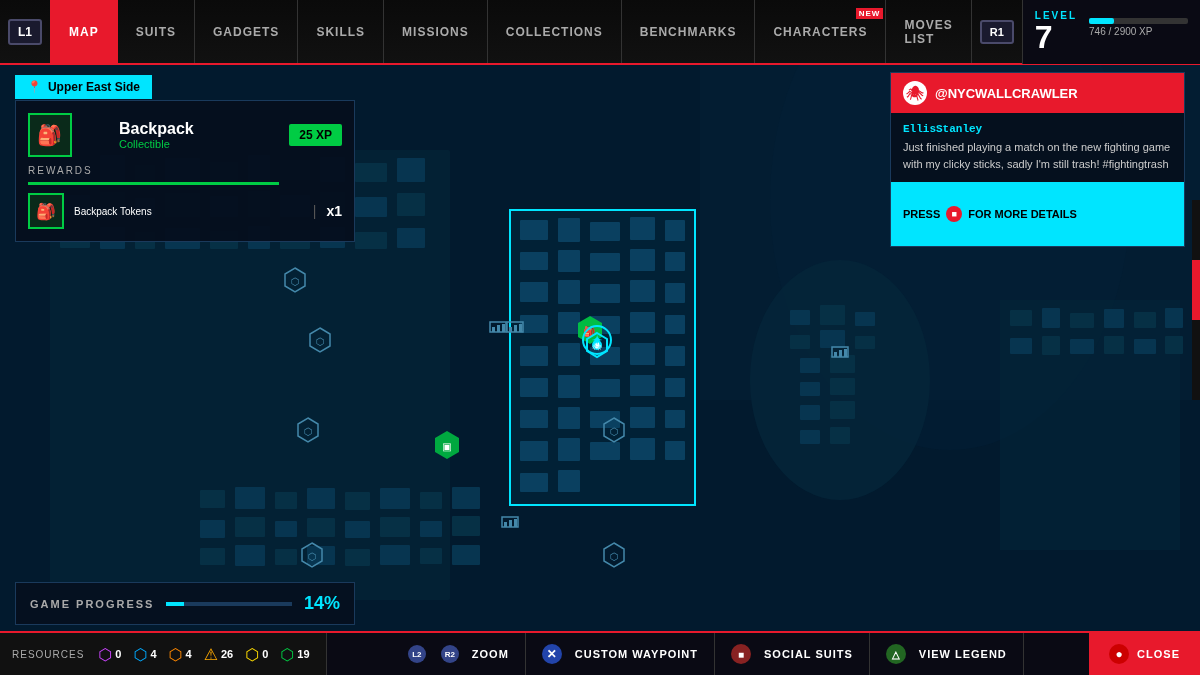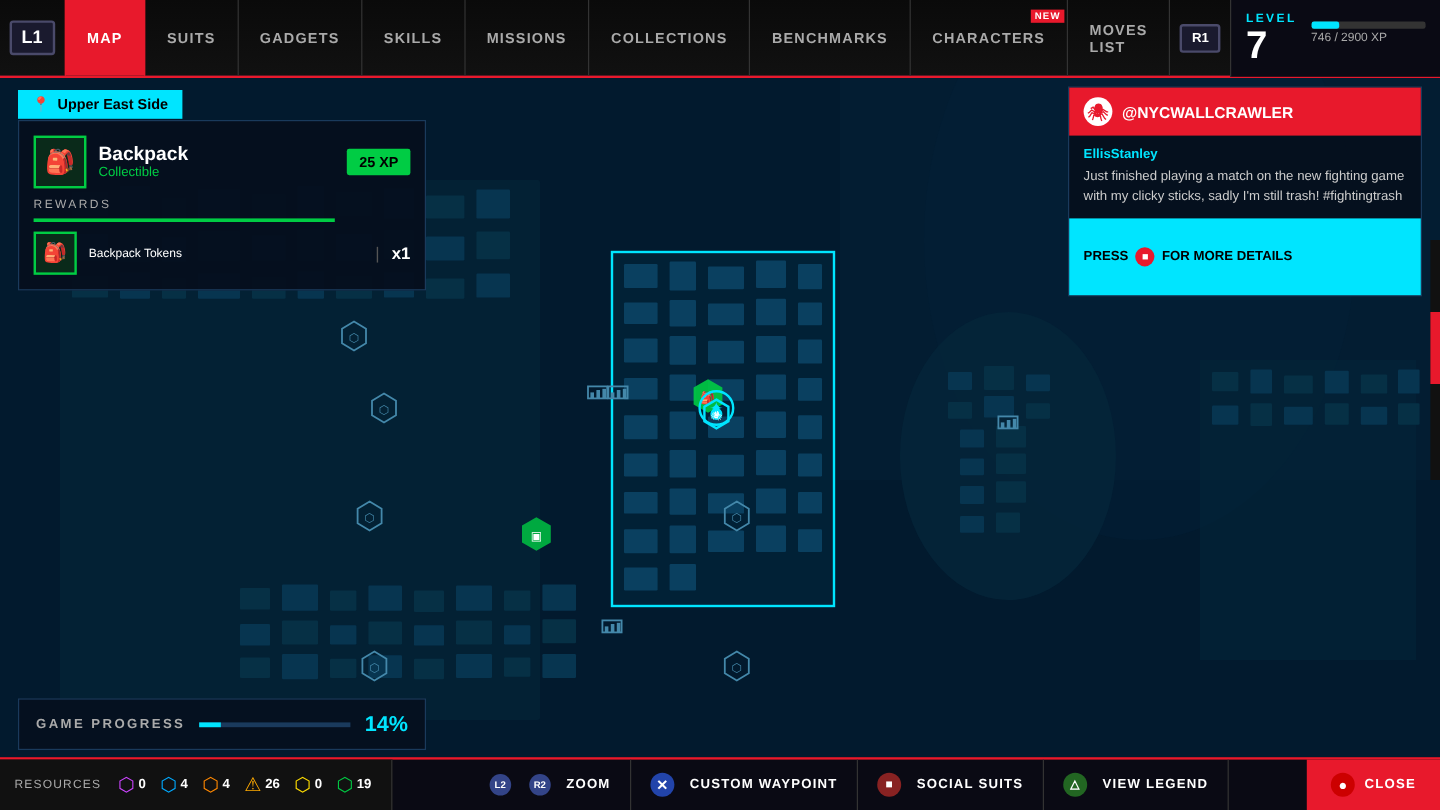--- a/index.html
+++ b/index.html
@@ -32,21 +32,21 @@
       display: flex;
       align-items: center;
       z-index: 100;
       border-bottom: 2px solid #e8192c;
     }
 
     .nav-btn-l1 {
       background: #1a1a2e;
       border: 2px solid #4a4a6a;
       color: #fff;
-      font-size: 15px;
+      font-size: 12px;
       font-weight: bold;
       padding: 4px 8px;
       margin: 0 8px;
       cursor: pointer;
       border-radius: 3px;
     }
 
     .nav-btn-r1 {
       background: #1a1a2e;
       border: 2px solid #4a4a6a;
@@ -174,20 +174,21 @@
       background: #0a2a1a;
       border: 2px solid #00cc44;
       display: flex;
       align-items: center;
       justify-content: center;
       font-size: 20px;
     }
 
     .item-info {
       flex: 1;
+      margin-left: 37px;
     }
 
     .item-name {
       color: #fff;
       font-size: 16px;
       font-weight: bold;
     }
 
     .item-type {
       color: #00cc44;
@@ -287,20 +288,21 @@
 
     .social-body {
       padding: 10px 12px;
     }
 
     .social-user {
       color: #00e5ff;
       font-size: 11px;
       font-weight: bold;
       margin-bottom: 4px;
+      font-family: Liberation Mono, monospace;
     }
 
     .social-text {
       color: #ccc;
       font-size: 11px;
       line-height: 1.5;
     }
 
     .social-footer {
       background: #00e5ff;

